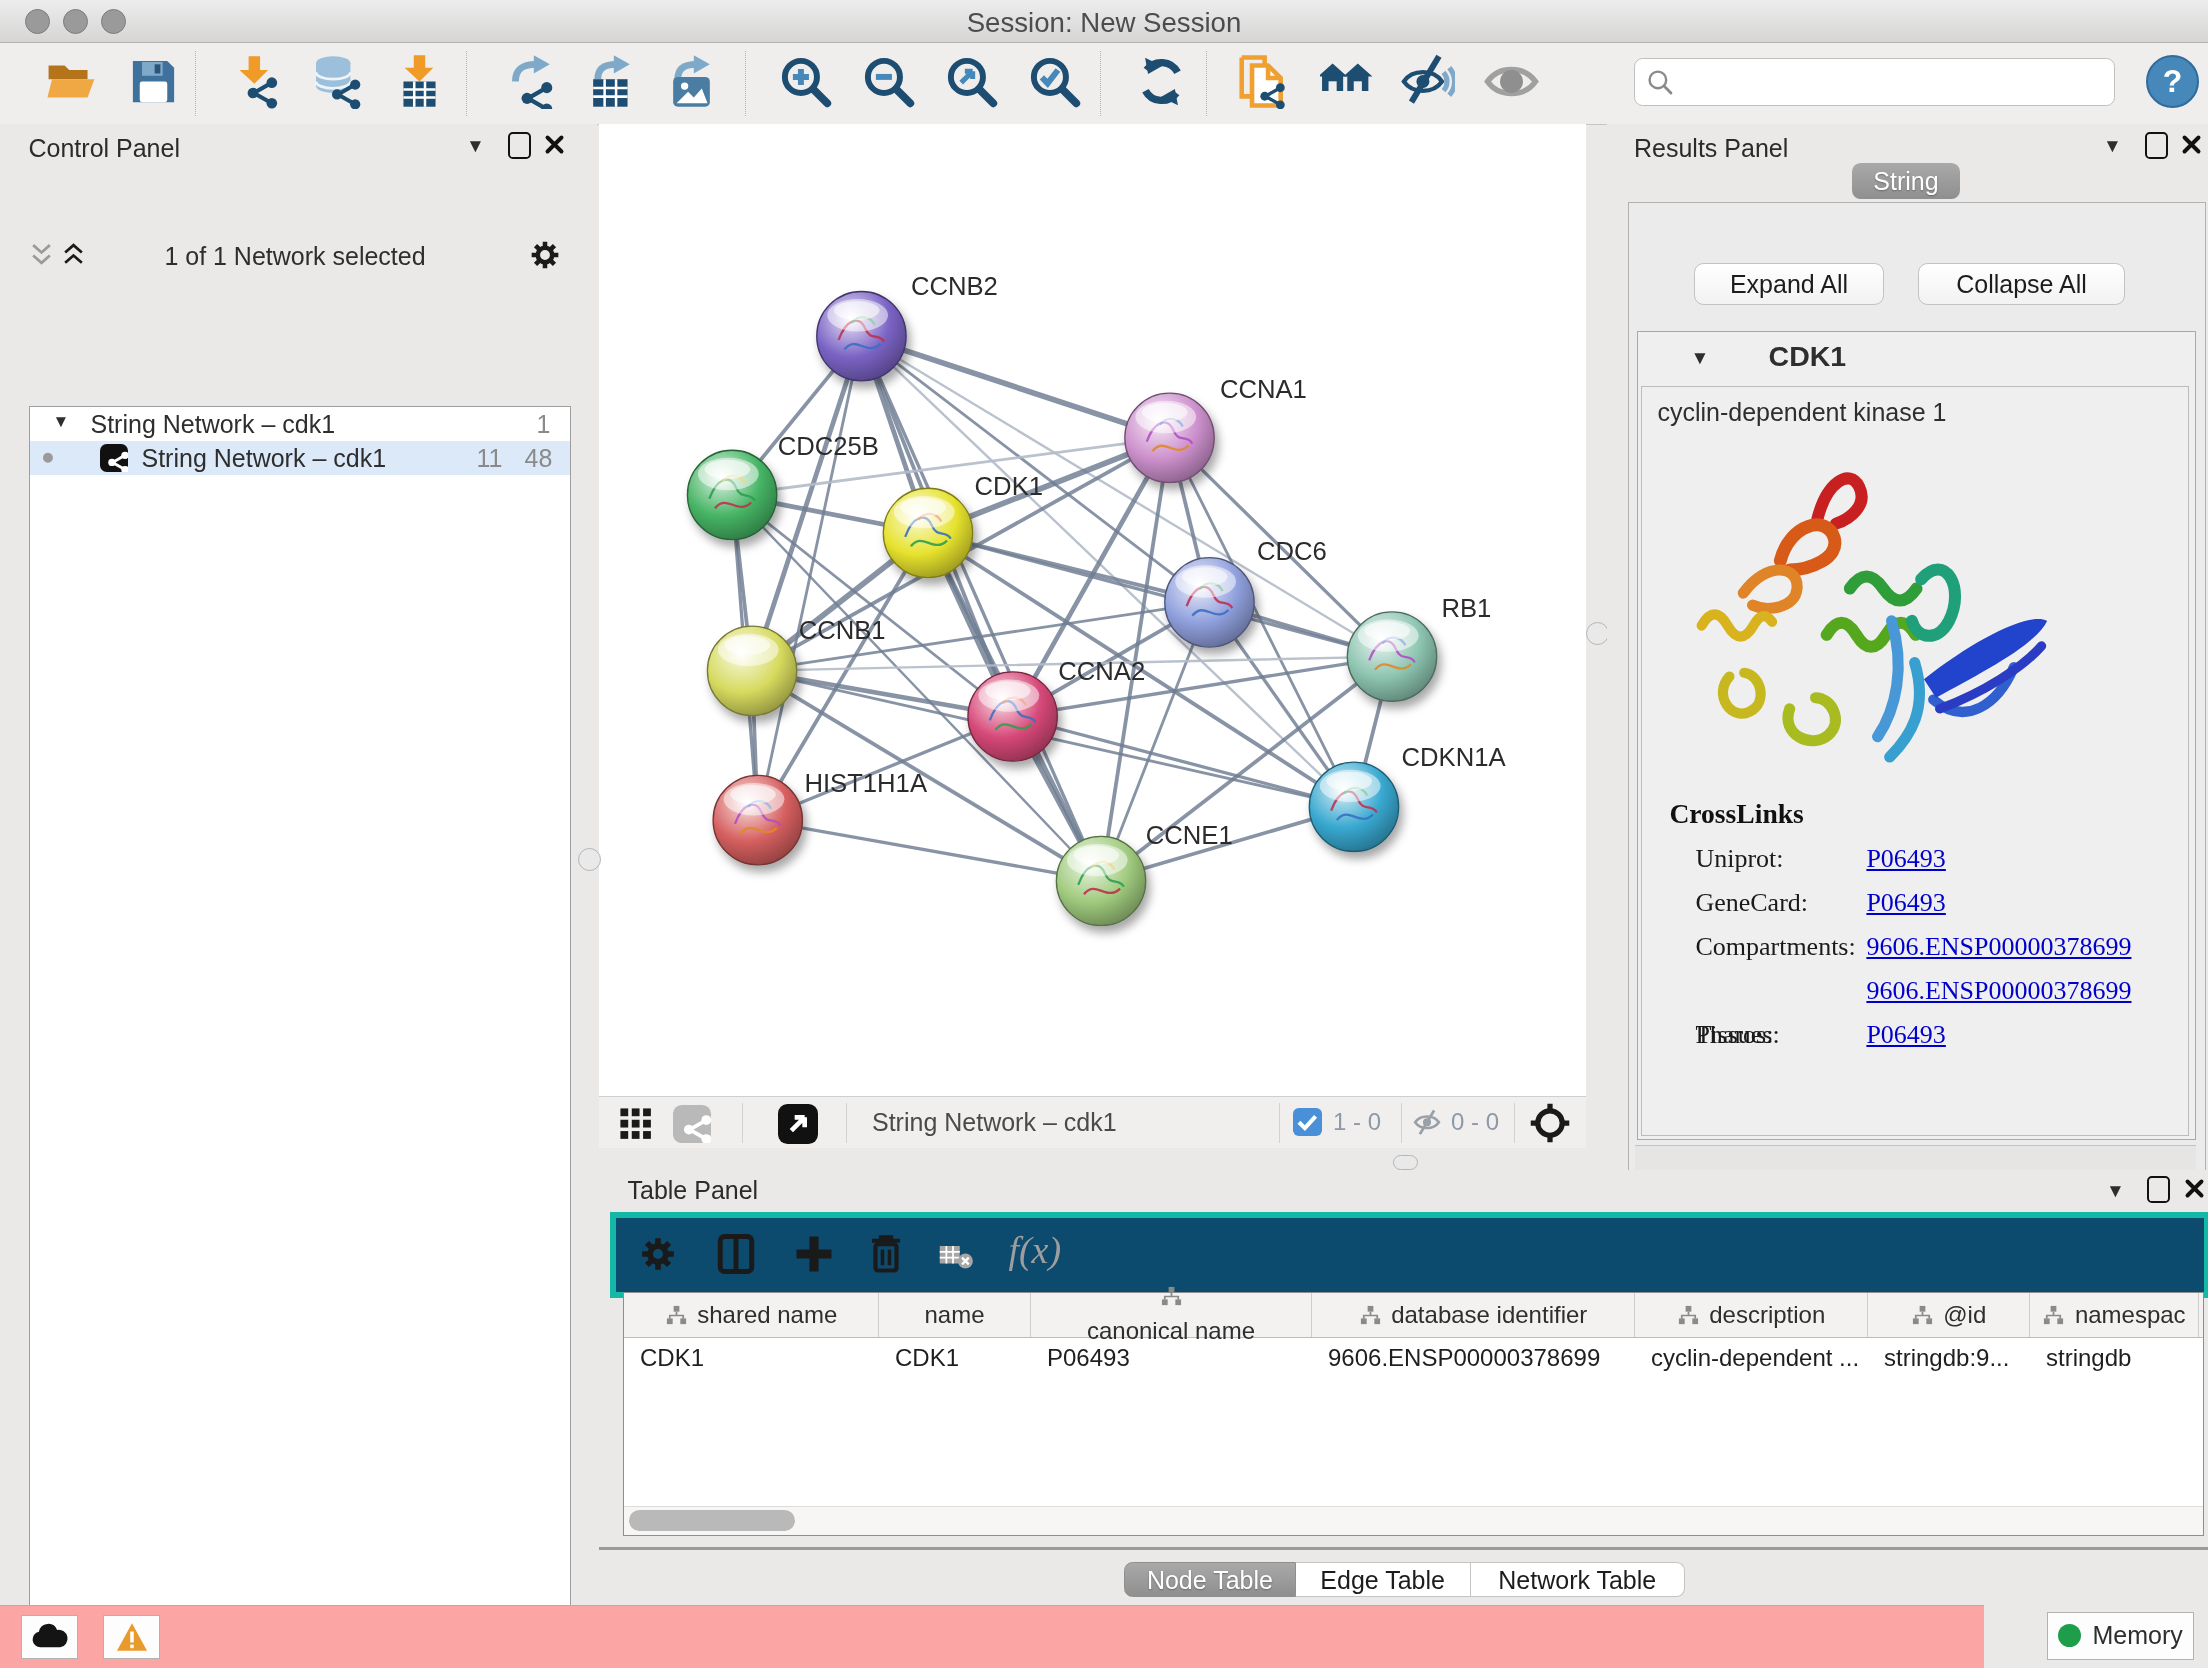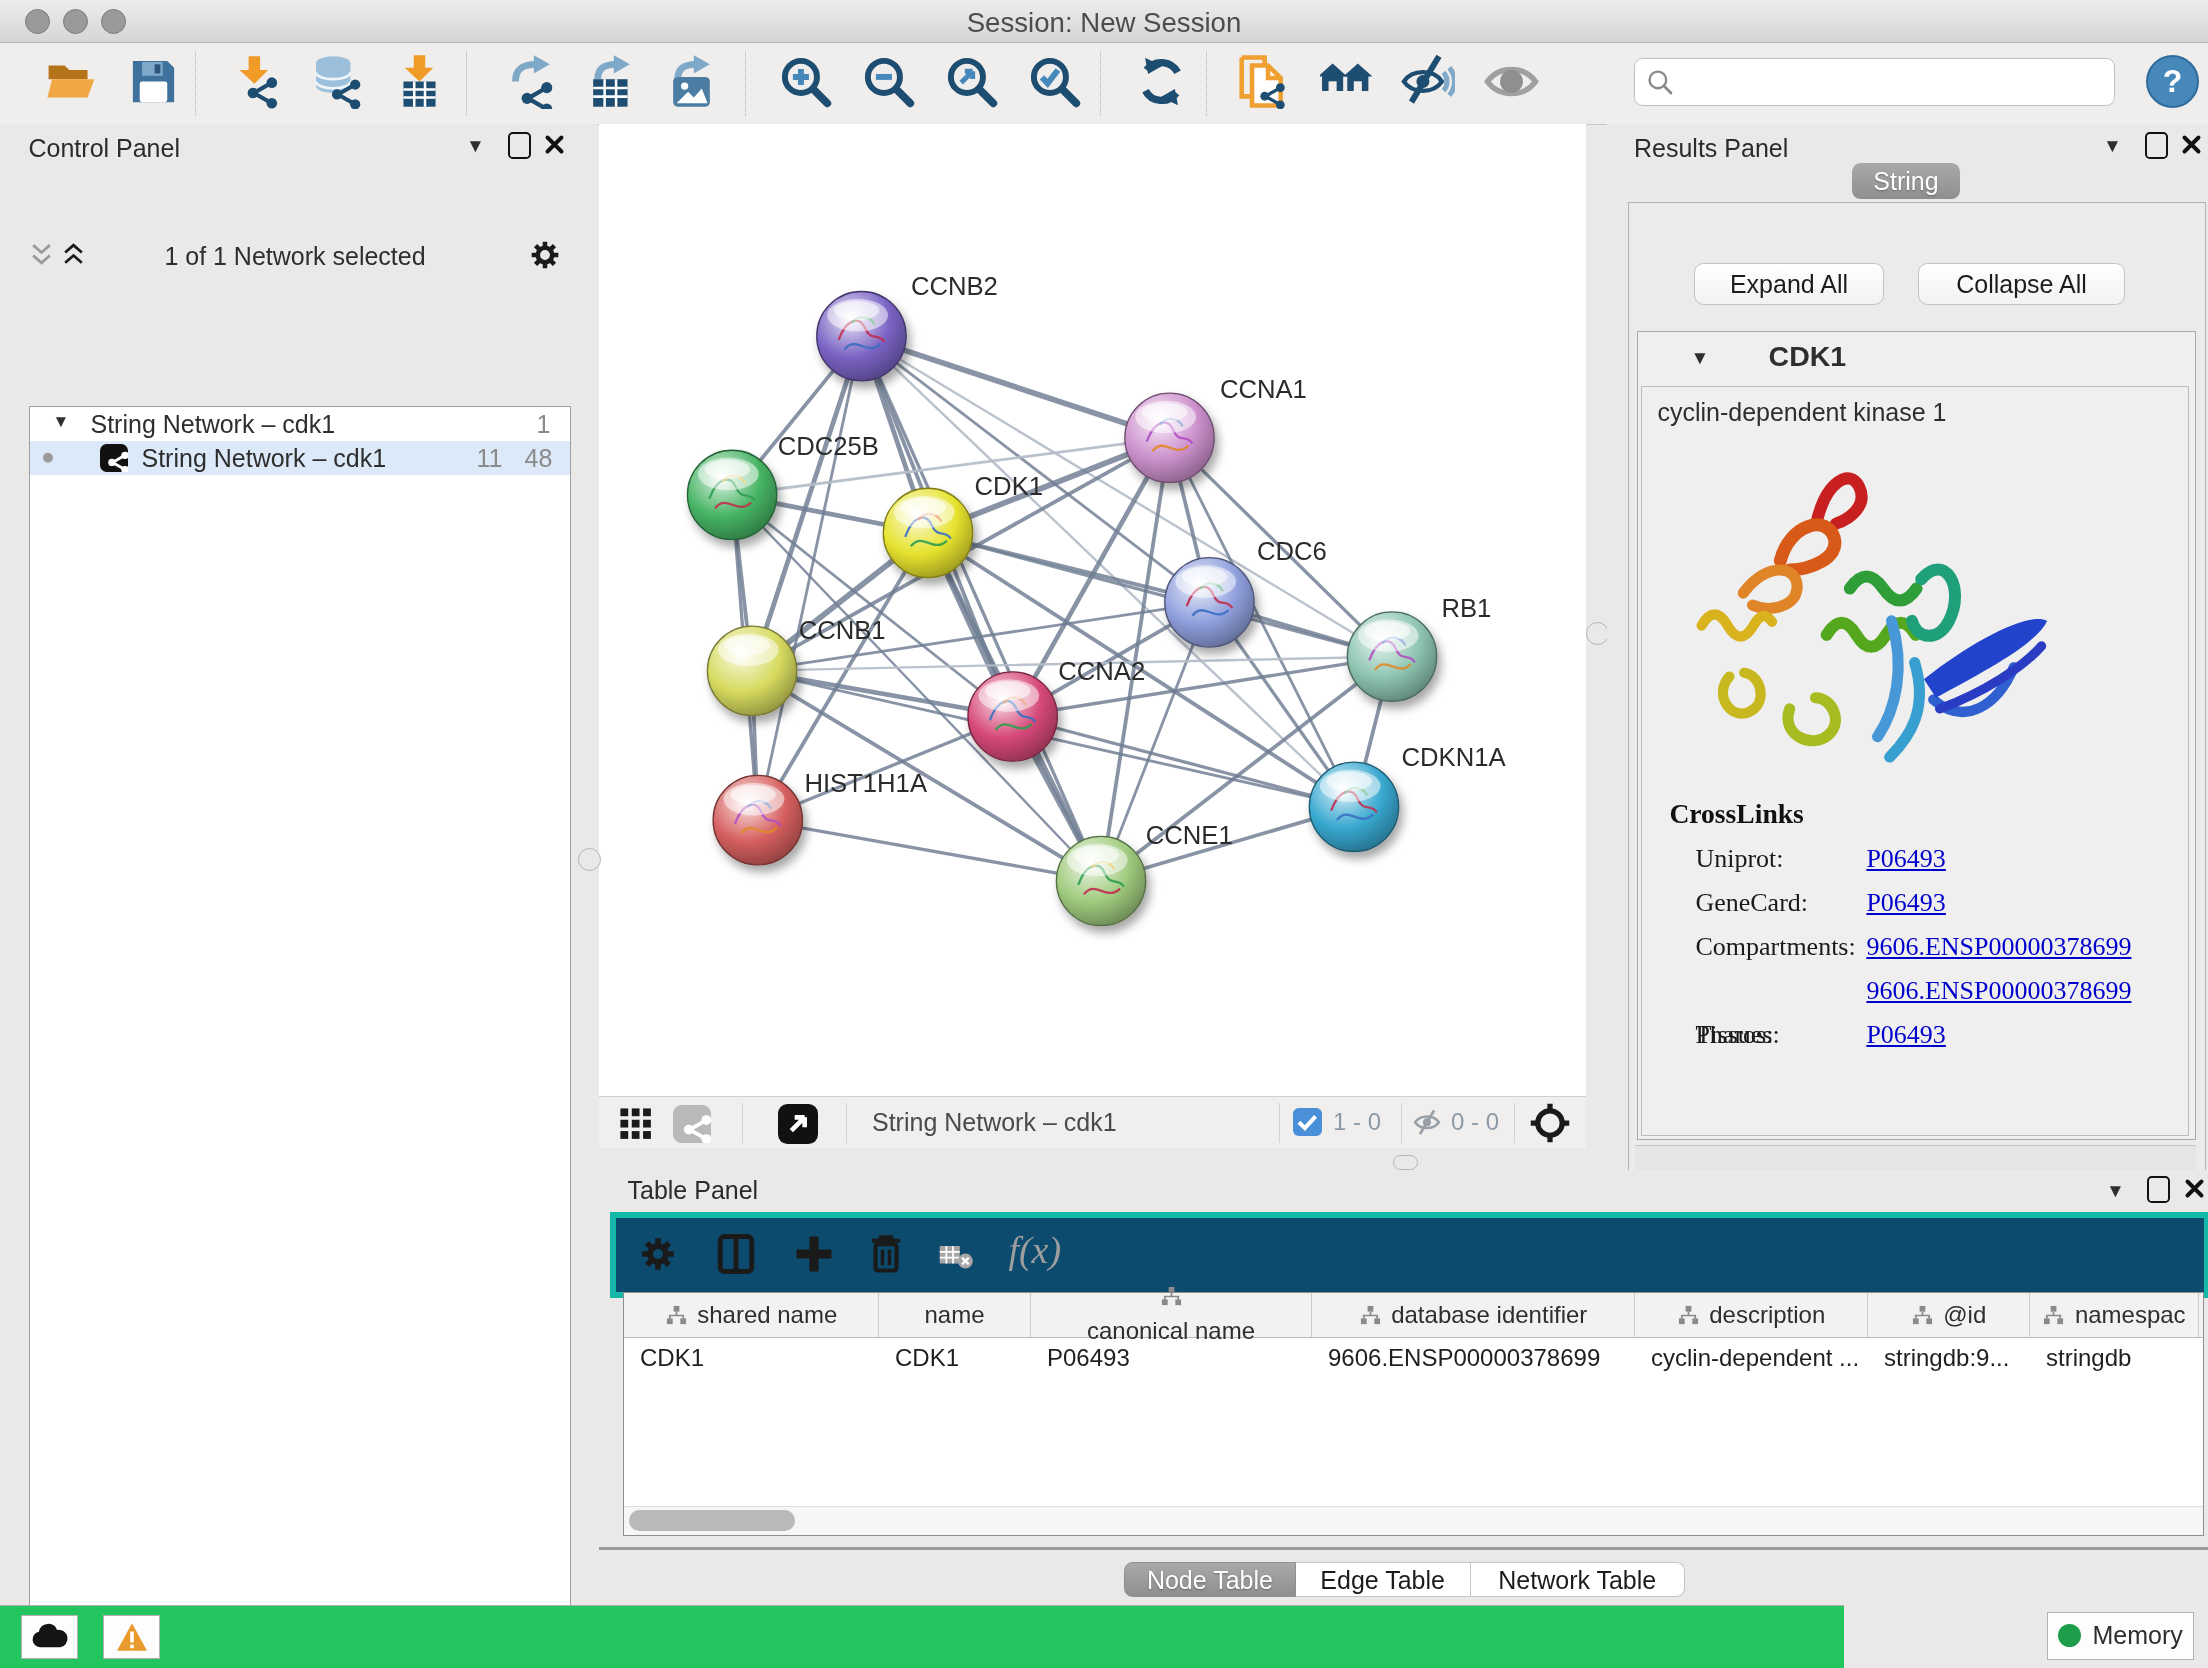--- a/index.html
+++ b/index.html
@@ -49,21 +49,21 @@
   
   .tablebox{left:623px;top:1292px;width:1579px;height:242px;background:#fff;border:1.9px solid #8e8e8e;}
   .thead{display:flex;height:44px;background:#f3f2f1;border-bottom:1.9px solid #bcbcbc;}
   .th{position:relative;font-size:24px;color:#2e2e2e;border-right:1.9px solid #cccccc;display:flex;align-items:center;justify-content:center;gap:9.5px;box-sizing:border-box;}
   .th .ticon{width:23px;height:23px;color:#8a8a8a;flex:0 0 auto;}
   .trow{display:flex;height:40px;}
   .td{font-size:24px;color:#1f1f1f;box-sizing:border-box;padding-left:16px;display:flex;align-items:center;overflow:hidden;white-space:nowrap;}
   .hscroll{position:absolute;left:0;bottom:0;width:100%;height:28.5px;background:#f7f6f5;border-top:1.9px solid #dddcdb;}
   .hthumb{position:absolute;left:4.8px;top:3.8px;width:166px;height:21px;background:#b9b9b9;border-radius:10.5px;}
   
-  .statusbar{left:0;top:1605px;width:1844px;height:63px;background:#22c55e;border-top:1.9px solid #aeaeae;}
+  .statusbar{left:0;top:1605px;width:1984px;height:63px;background:#fca5a5;border-top:1.9px solid #aeaeae;}
   .stbtn{top:8.6px;width:55px;height:42px;background:#fdfdfd;border:1.9px solid #b2b2b2;display:flex;align-items:center;justify-content:center;}
   .grip{background:#e9e9e9;border:1.9px solid #b5b5b5;border-radius:50%;}
   text.nlabel{font-size:27px;fill:#2b2b2b;font-family:"Liberation Sans",sans-serif;}
 </style>
 </head>
 <body>
 
 <svg width="0" height="0" style="position:absolute">
   <defs>
     <symbol id="sym-share" viewBox="0 0 24 24">

